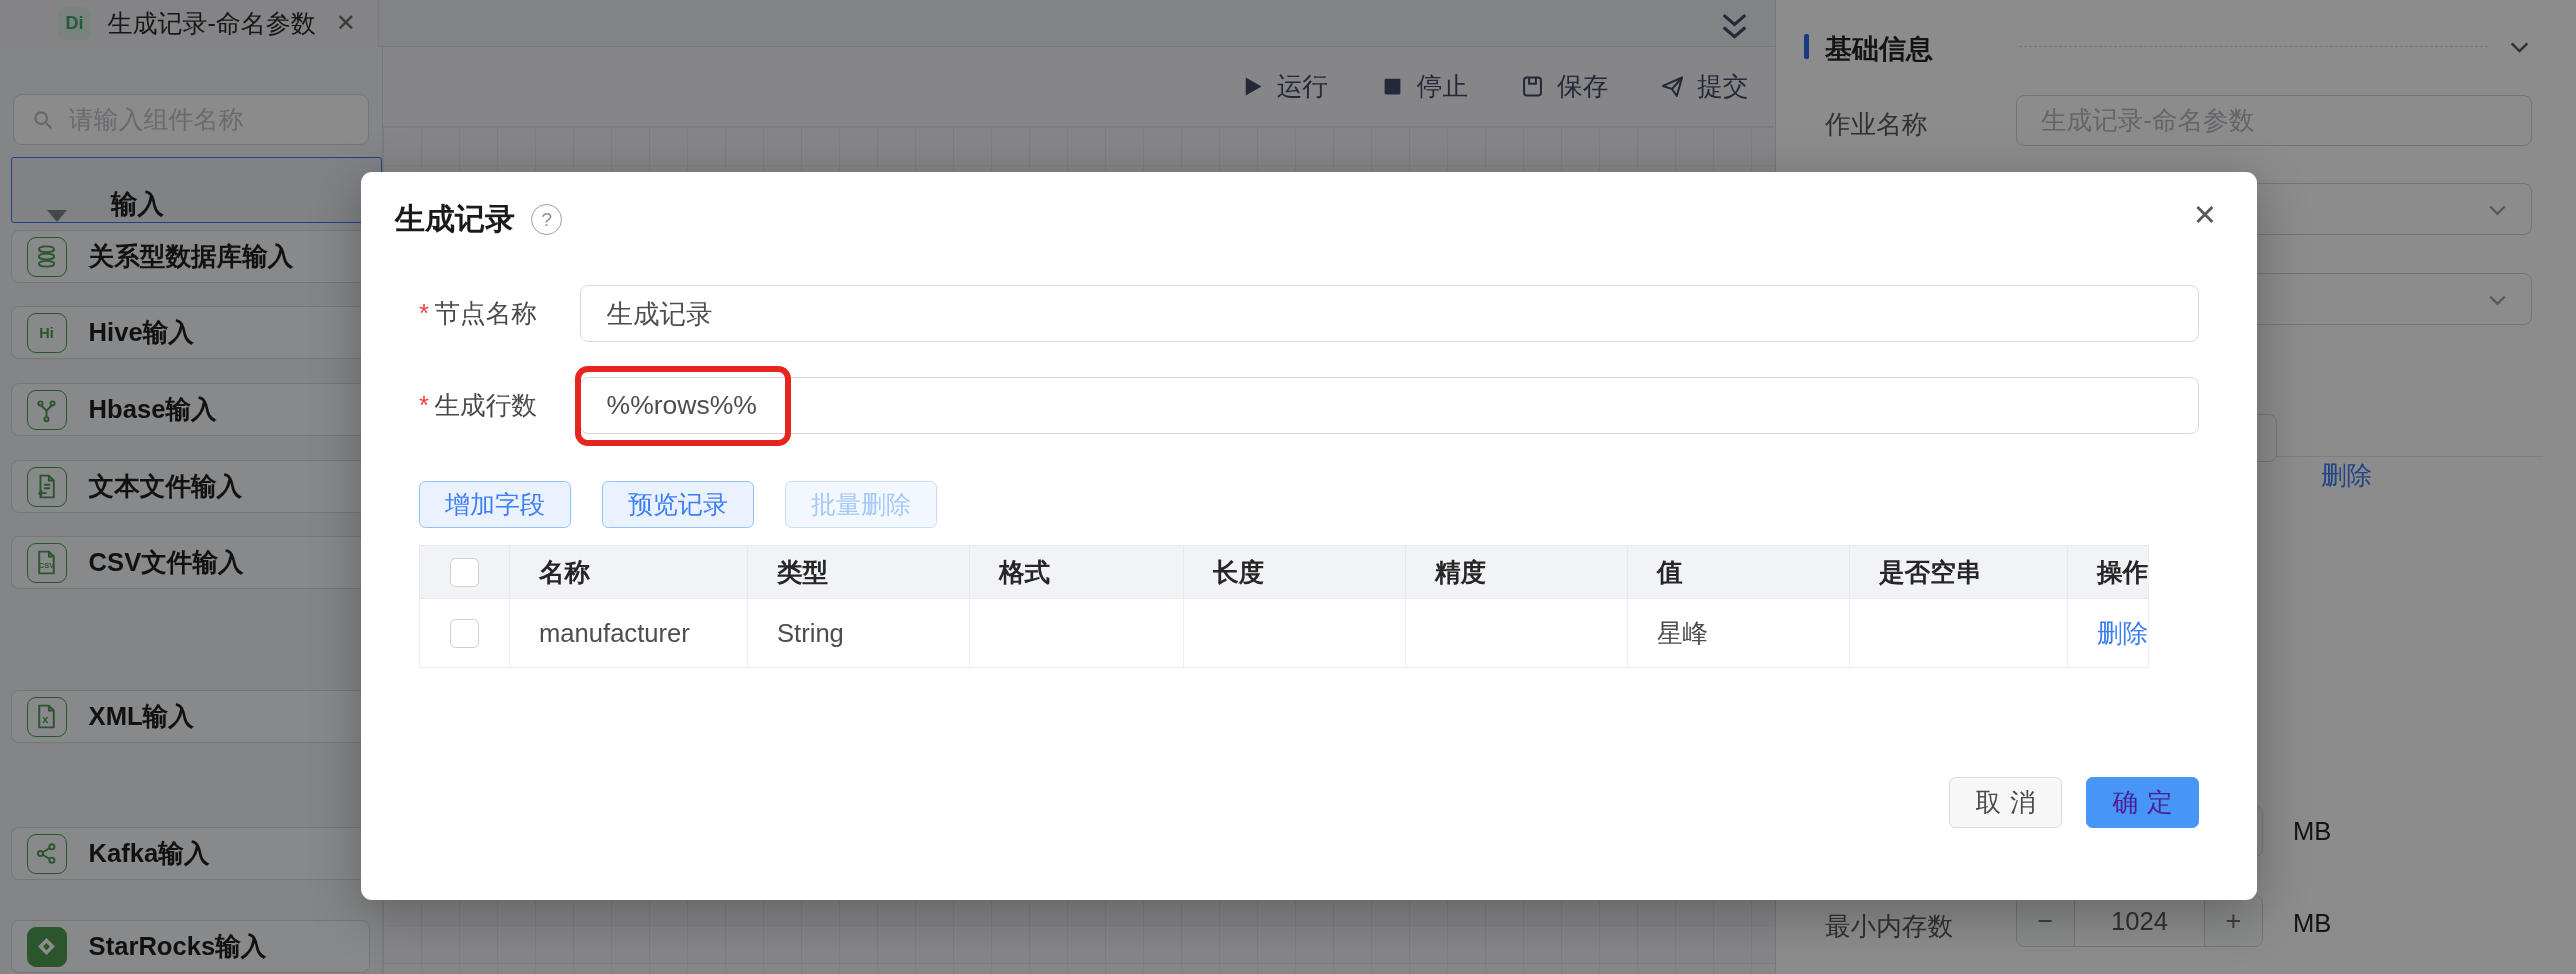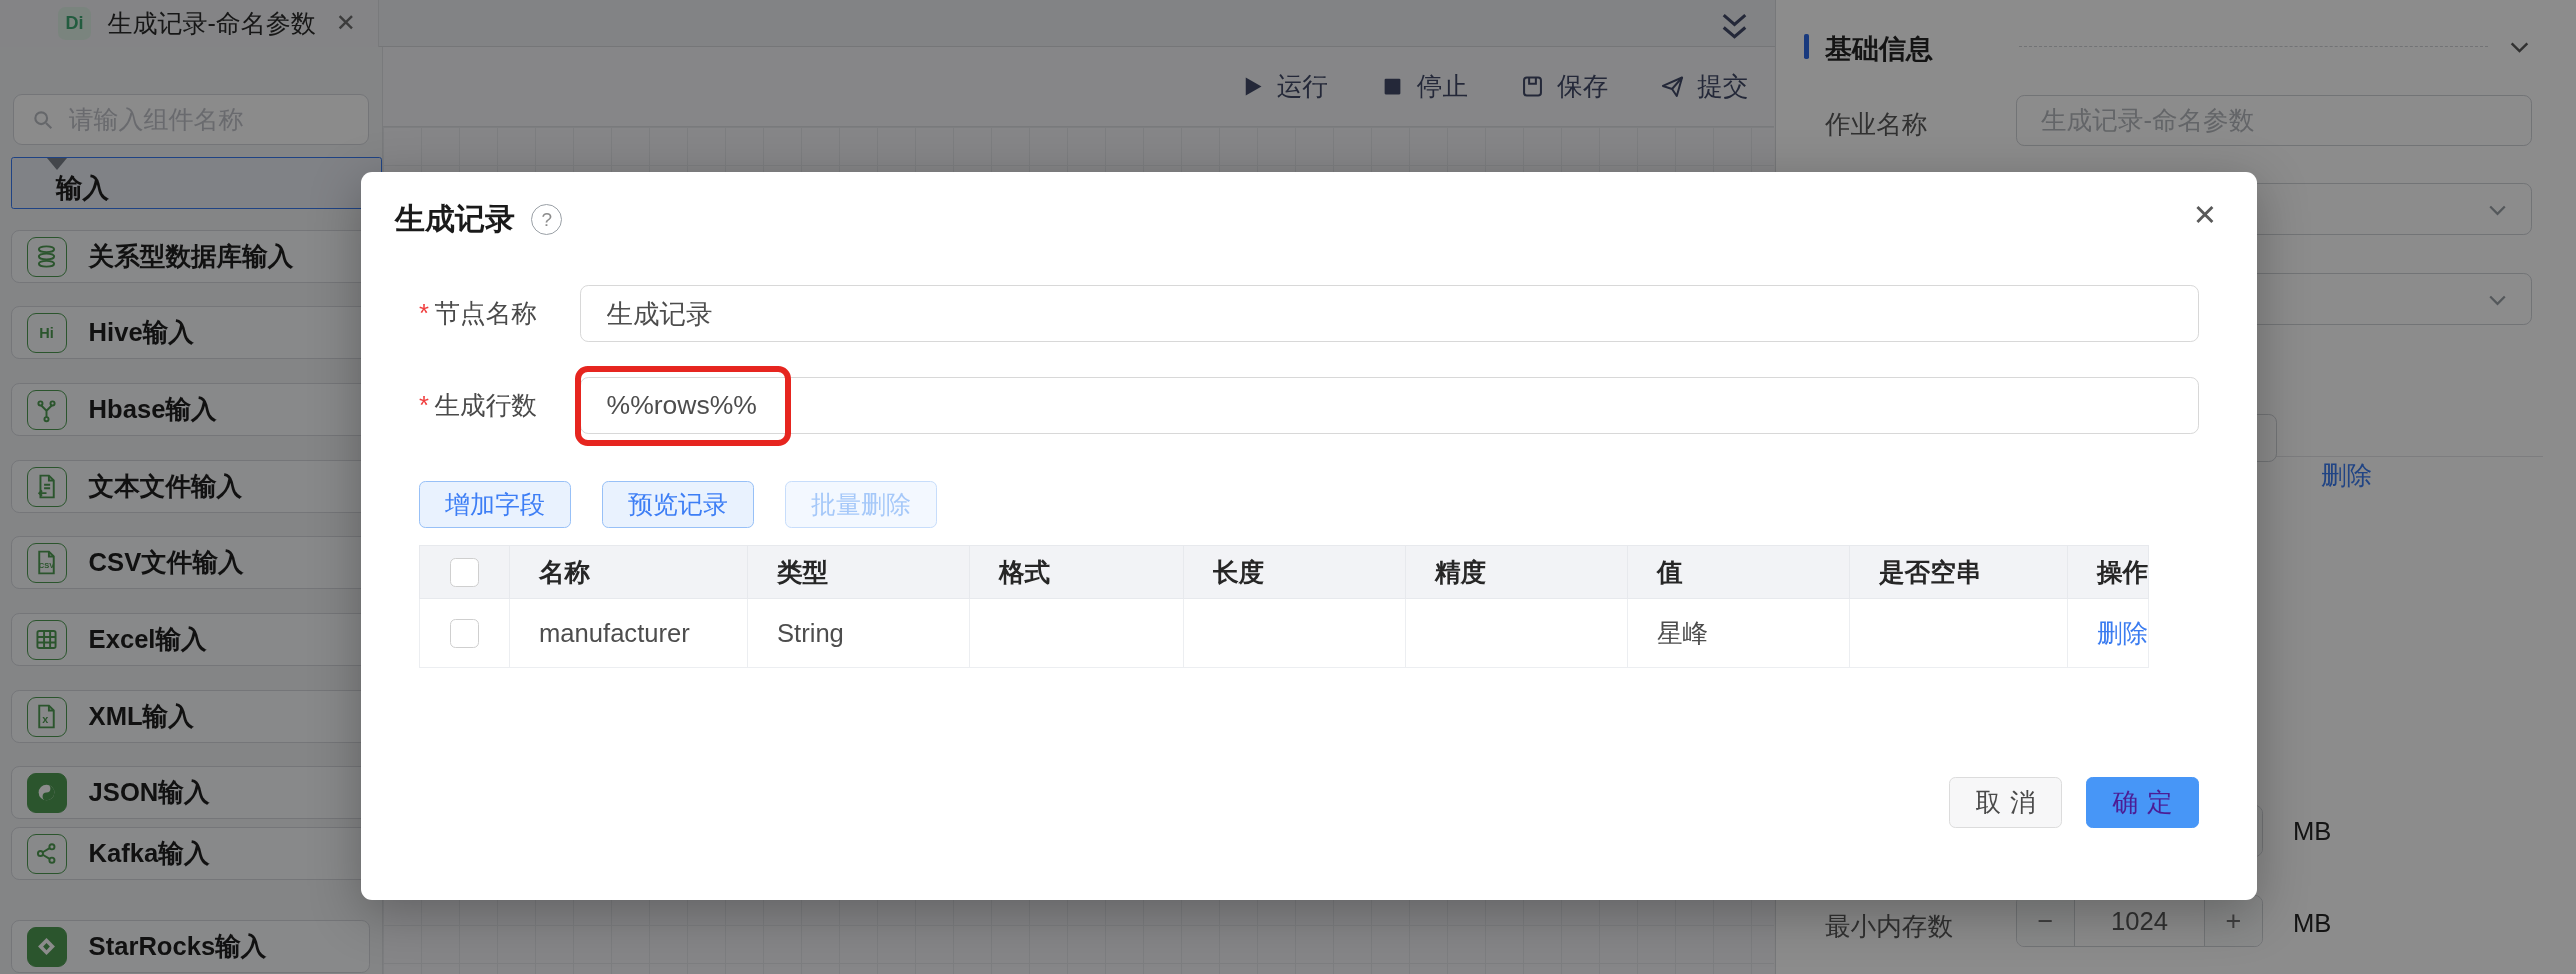--- a/index.html
+++ b/index.html
@@ -20,22 +20,22 @@
 
   
   .sidebar { position:absolute; left:0; top:47px; width:383px; height:927px; background:#f1f2f5;
              border-right:0.9px solid #dcdee2; }
   .search { position:absolute; left:12.8px; top:47px; width:356px; height:51px; background:#fdfdfe;
             border:0.9px solid #d4d6db; border-radius:9px; display:flex; align-items:center; padding:0 16.4px; }
   .search svg { width:25.6px; height:25.6px; stroke:#b9bcc2; flex:none; }
   .search input { border:none; outline:none; background:transparent; font-size:25px; color:#595959;
                   margin-left:12.8px; width:100%; font-family:inherit; }
   .search input::placeholder { color:#c0c2c8; }
-  .group-header { position:absolute; left:11px; top:110px; width:371px; height:52px; background:#e9edf4;
-                  border:1.8px solid #3a7af0; border-radius:2.7px; display:flex; align-items:flex-start;flex-direction:column; }
+  .group-header { position:absolute; left:11px; top:110px; width:371px; height:66px; background:#e9edf4;
+                  border:1.8px solid #3a7af0; border-radius:2.7px; display:flex; align-items:flex-end; }
   .group-caret { width:0; height:0; border-left:10px solid transparent; border-right:10px solid transparent;
                  border-top:12.8px solid #7a8089; margin:0 0 0 35px; }
   .group-label { font-size:26.5px; font-weight:700; color:#1f1f1f; margin-left:44px; }
   .side-item { position:absolute; left:11px; width:359px; height:53px; background:#f8f9fb;
                border:0.9px solid #d6d8dd; border-radius:8.2px; display:flex; align-items:center; padding:0 0 0 14.6px; }
   .iconbox { width:40px; height:40px; border:1.8px solid #4f9c53; border-radius:9px; color:#4f9c53;
              display:flex; align-items:center; justify-content:center; flex:none; background:#f8f9fb; }
   .iconbox svg { width:29px; height:29px; }
   .iconbox.filled { background:#4f9c53; color:#fff; }
   .side-label { margin-left:22px; font-size:25.6px; font-weight:700; color:#1f1f1f; white-space:nowrap; }
@@ -192,47 +192,29 @@
     <div class="side-item" style="top:489px">
       <span class="iconbox">
         <svg viewBox="0 0 24 24" fill="none" stroke="currentColor" stroke-width="1.6">
             <path d="M6 3h8l4 4v14H6z"></path>
             <path d="M14 3v4h4"></path>
             <text x="12" y="16.5" text-anchor="middle" font-size="6.2" font-weight="bold" fill="currentColor" stroke="none">CSV</text>
           </svg>
       </span>
       <span class="side-label">CSV文件输入</span>
     </div>
-    <div class="side-item" style="top:566px">
-      <span class="iconbox">
-        <svg viewBox="0 0 24 24" fill="none" stroke="currentColor" stroke-width="1.6">
-            <rect x="4.5" y="5" width="15" height="14" rx="1.5"></rect>
-            <path d="M4.5 10h15M4.5 14.5h15M10 5v14M15 5v14"></path>
-          </svg>
-      </span>
-      <span class="side-label">Excel输入</span>
-    </div>
     <div class="side-item" style="top:643px">
       <span class="iconbox">
         <svg viewBox="0 0 24 24" fill="none" stroke="currentColor" stroke-width="1.6">
             <path d="M6 3h8l4 4v14H6z"></path>
             <path d="M14 3v4h4"></path>
             <text x="11" y="17" text-anchor="middle" font-size="9" font-weight="bold" fill="currentColor" stroke="none">x</text>
           </svg>
       </span>
       <span class="side-label">XML输入</span>
-    </div>
-    <div class="side-item" style="top:719px">
-      <span class="iconbox filled">
-        <svg viewBox="0 0 24 24">
-            <circle cx="12" cy="12" r="6.5" fill="#ffffff"></circle>
-            <path d="M12 5.5a6.5 6.5 0 0 1 0 13 3.25 3.25 0 0 1 0-6.5 3.25 3.25 0 0 0 0-6.5z" fill="#4f9c53"></path>
-          </svg>
-      </span>
-      <span class="side-label">JSON输入</span>
     </div>
     <div class="side-item" style="top:780px">
       <span class="iconbox">
         <svg viewBox="0 0 24 24" fill="none" stroke="currentColor" stroke-width="1.6">
             <circle cx="7" cy="12" r="2.1"></circle>
             <circle cx="16.5" cy="6.5" r="2.1"></circle>
             <circle cx="16.5" cy="17.5" r="2.1"></circle>
             <path d="M8.9 11 14.6 7.6M8.9 13l5.7 3.4"></path>
           </svg>
       </span>

